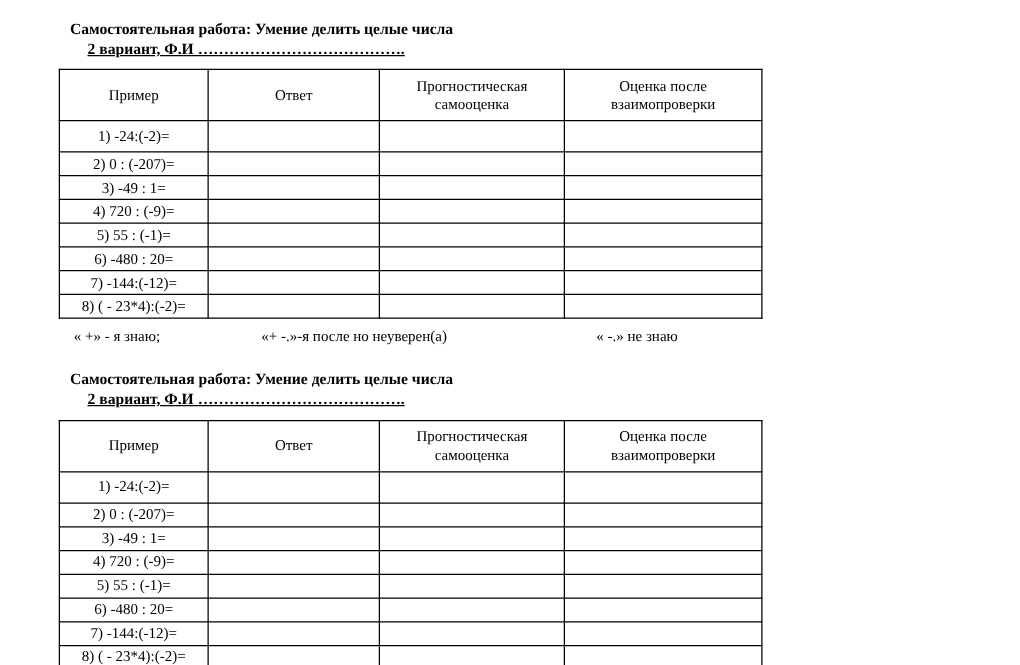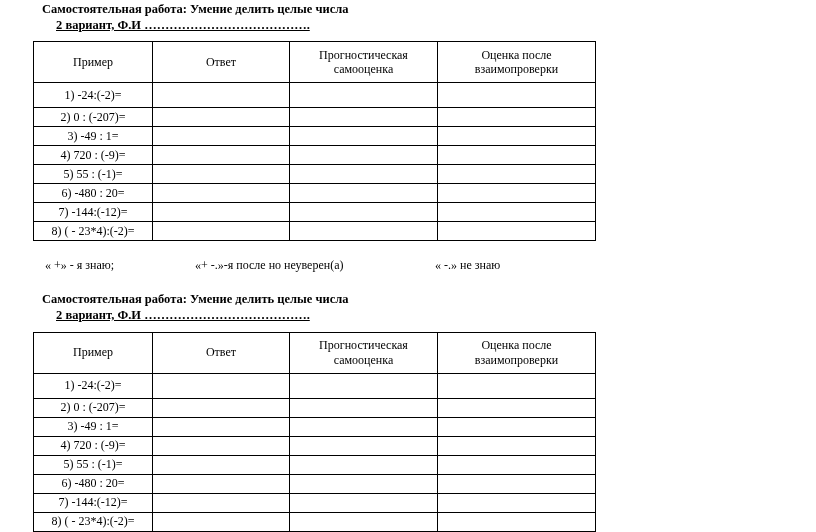--- a/index.html
+++ b/index.html
@@ -12,21 +12,21 @@
     height: 532px;
     font-family: "Liberation Serif", serif;
     color: #000000;
     overflow: hidden;
   }
   .page {
     width: 816px;
     height: 532px;
     position: relative;
     box-sizing: border-box;
-    padding: 2px;
+    padding: 16px;
   }
   .block {
     padding: 0 24px 0 24px;
   }
   .block.second {
     margin-top: 18px;
   }
   .heading {
     font-size: 12.5px;
     font-weight: bold;
@@ -82,30 +82,30 @@
   }
   td.total-label {
     text-align: left;
     padding-left: 8px;
     height: 19px;
   }
   td.no-border {
     border: none;
   }
   .legend {
-    margin-top: 17px;
+    margin-top: 7px;
     margin-left: 7px;
     font-size: 12px;
     position: relative;
     height: 16px;
     text-decoration: underline;
   }
   .legend span.l1 { position: absolute; left: 12px; top: 0; }
   .legend span.l2 { position: absolute; left: 162px; top: 0; }
-  .legend span.l3 { position: absolute; left: 402px; top: 0; }
+  .legend span.l3 { position: absolute; left: 430px; top: 0; }
 </style>
 </head>
 <body>
 
 <div class="page">
 
   <div class="block first">
     <div class="heading">
       <span>Самостоятельная работа: Умение делить целые числа</span>
       <span class="line2">2 вариант, Ф.И ………………………………….</span>

